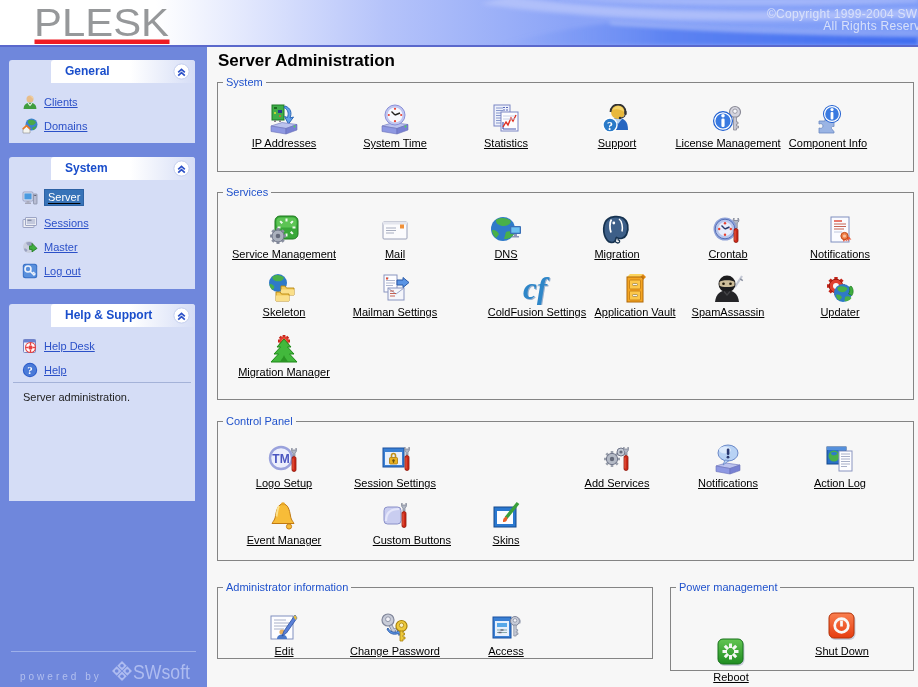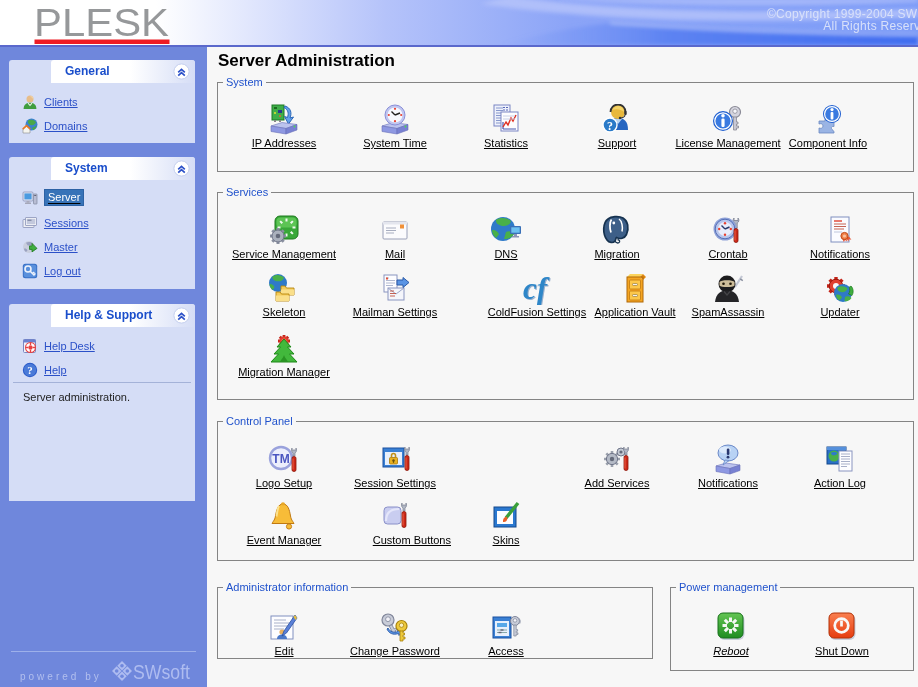--- a/index.html
+++ b/index.html
@@ -564,21 +564,21 @@
         <rect x="11.5" y="17.3" width="3" height="1.4" fill="#667"></rect>
         <rect x="9.5" y="19.8" width="3" height="1.4" fill="#667"></rect>
         <circle cx="26" cy="9" r="4.5" fill="#c8ccd8" stroke="#80869a" stroke-width="1"></circle>
         <circle cx="26" cy="8.4" r="1.8" fill="#f2f2f8" stroke="#80869a" stroke-width="0.7"></circle>
         <path d="M24.8,13 L24.8,24 L27.2,24 L27.2,22.4 L29,22.4 L29,20.8 L27.2,20.8 L27.2,19.2 L28.6,19.2 L28.6,17.6 L27.2,17.6 L27.2,13 Z" fill="#c8ccd8" stroke="#80869a" stroke-width="0.7"></path>
         <path d="M29,6 a4.5,4.5 0 0 1 1.5,5.5" fill="none" stroke="#989eb0" stroke-width="1.4"></path>
       </svg>
       <a href="#">Access</a>
     </div>
 
-<div class="cell" style="left:468px;top:565px;font-style:italic;">
+<div class="cell" style="left:468px;top:591px;">
       <svg width="34" height="32" viewBox="0 0 34 32">
         <defs>
           <linearGradient id="rbg" x1="0" y1="0" x2="0" y2="1">
             <stop offset="0" stop-color="#63c553"></stop>
             <stop offset="1" stop-color="#1f8d21"></stop>
           </linearGradient>
         </defs>
         <rect x="4.5" y="2" width="26" height="26" rx="6" fill="#c8cdda"></rect>
         <rect x="4" y="1" width="25" height="25" rx="5" fill="url(#rbg)" stroke="#17701a" stroke-width="1"></rect>
         <g stroke="#f4f8f4" stroke-width="3">

